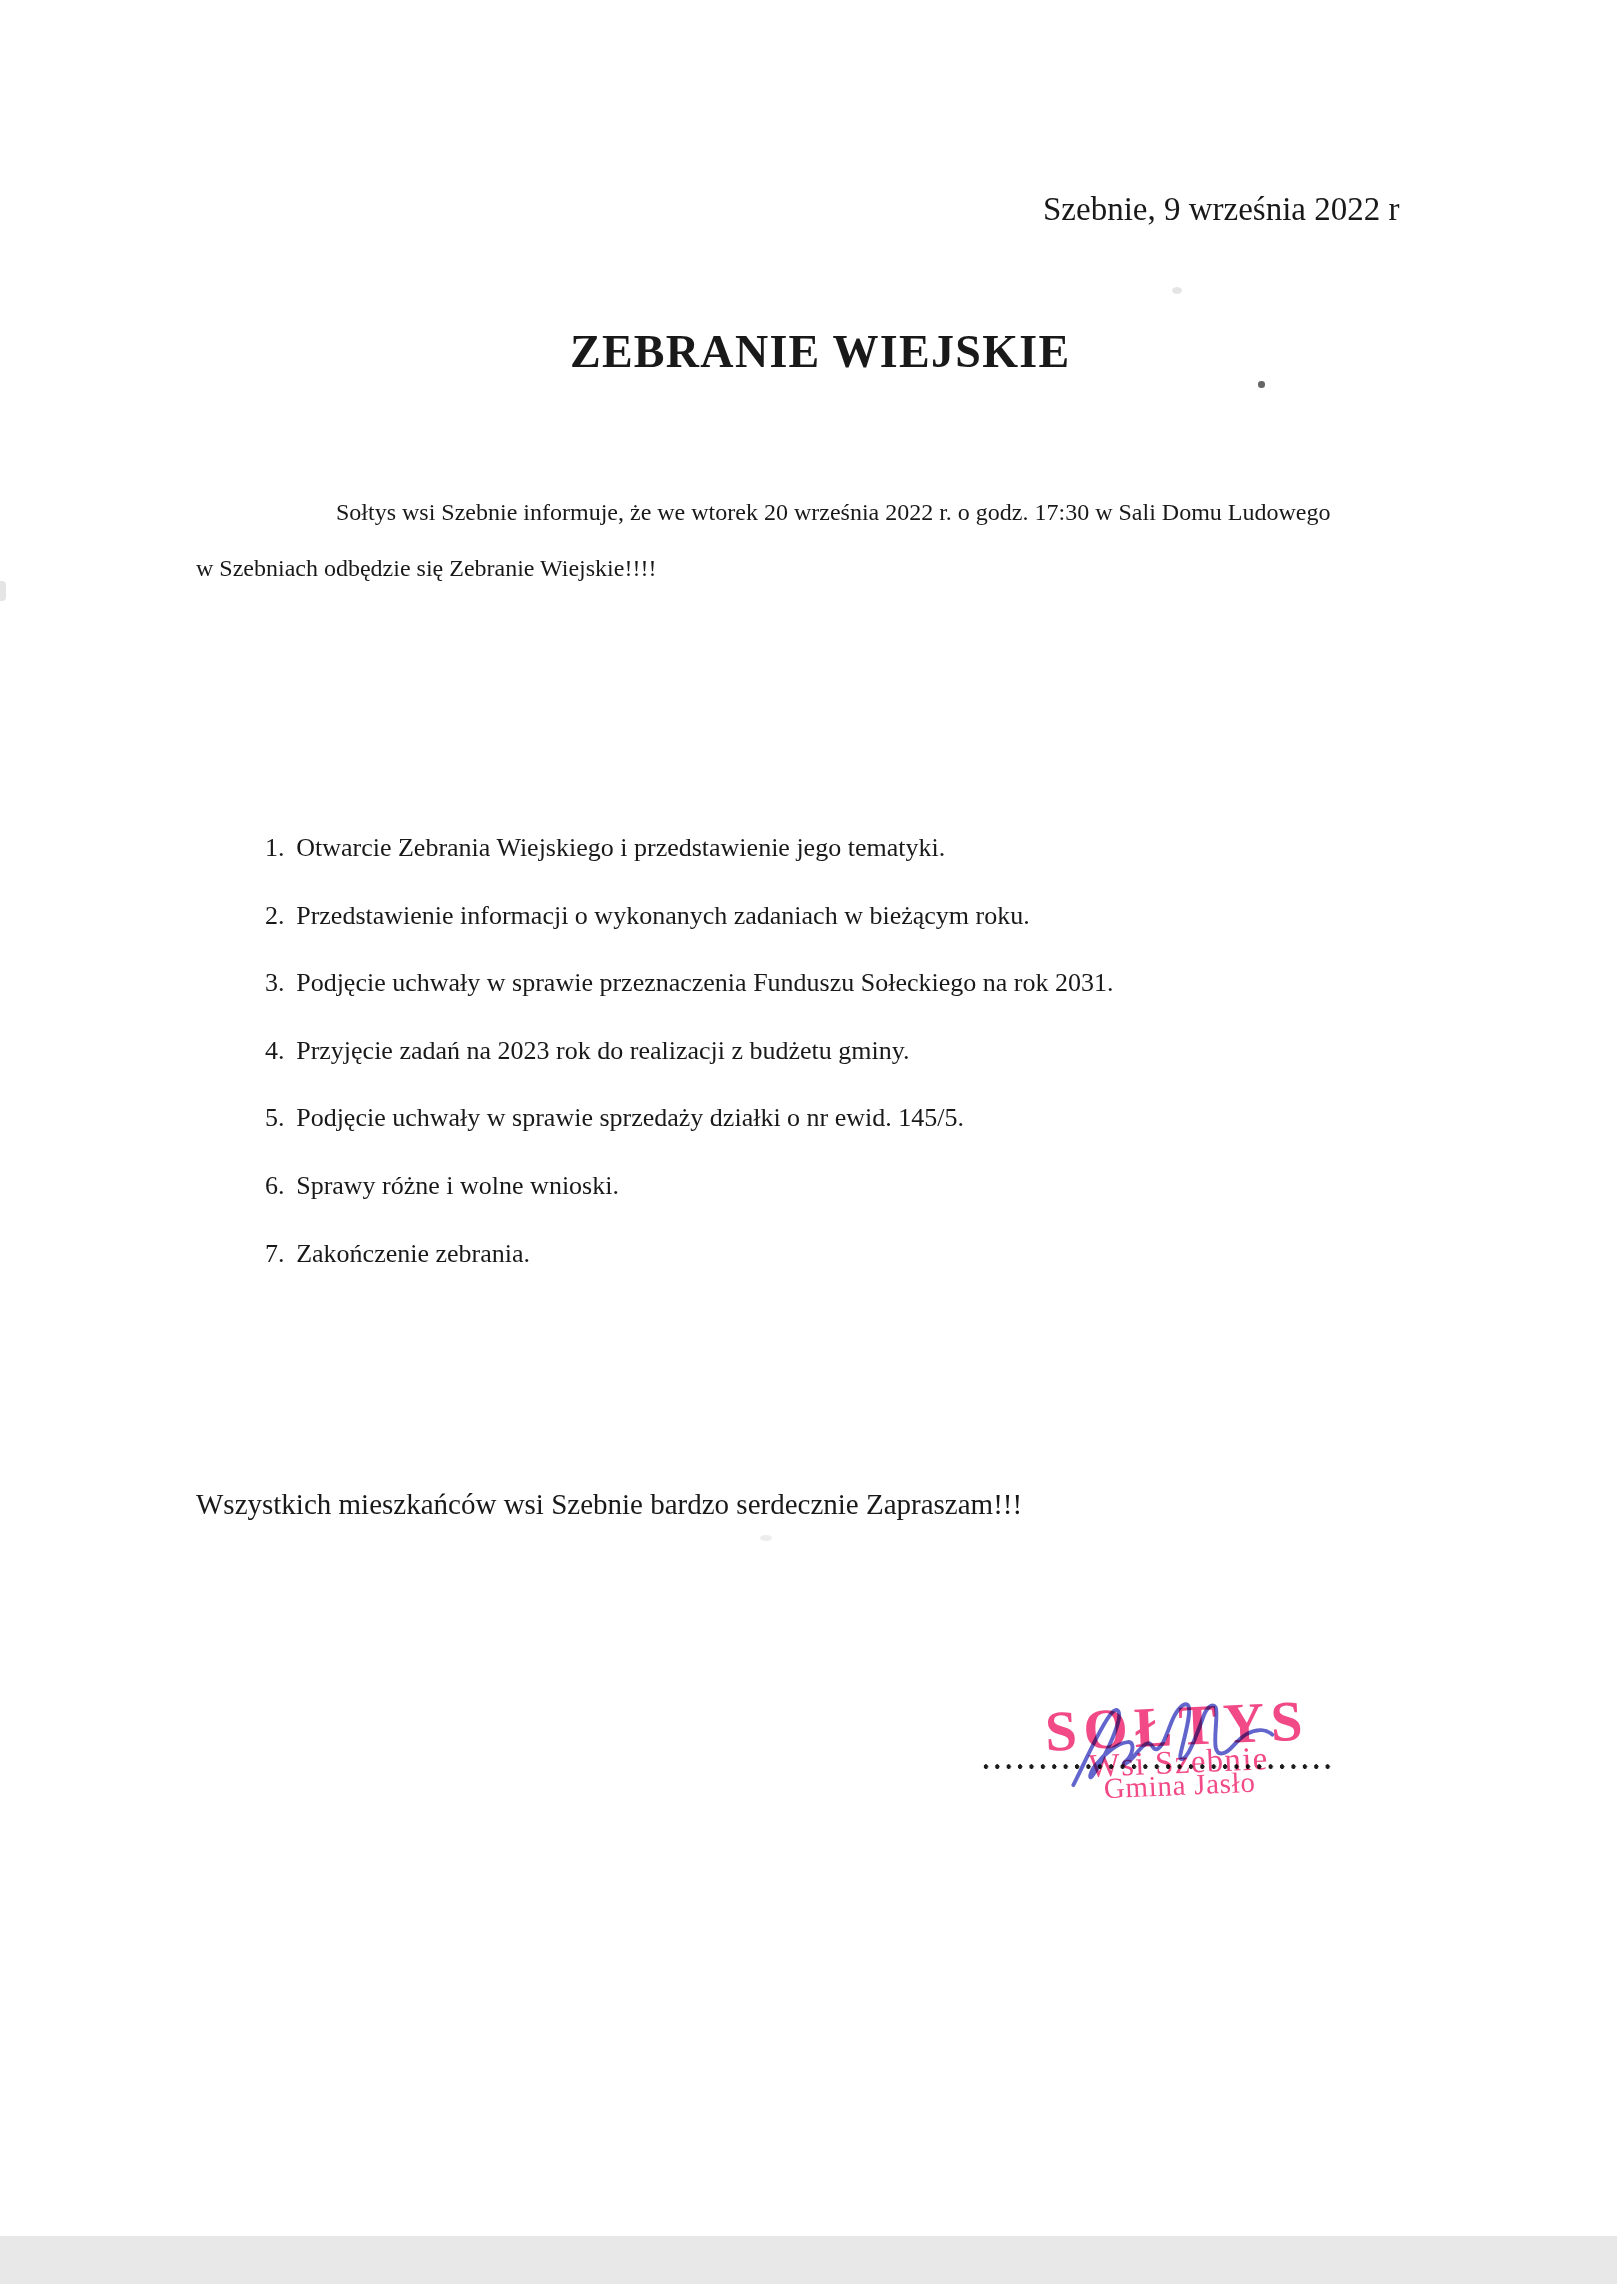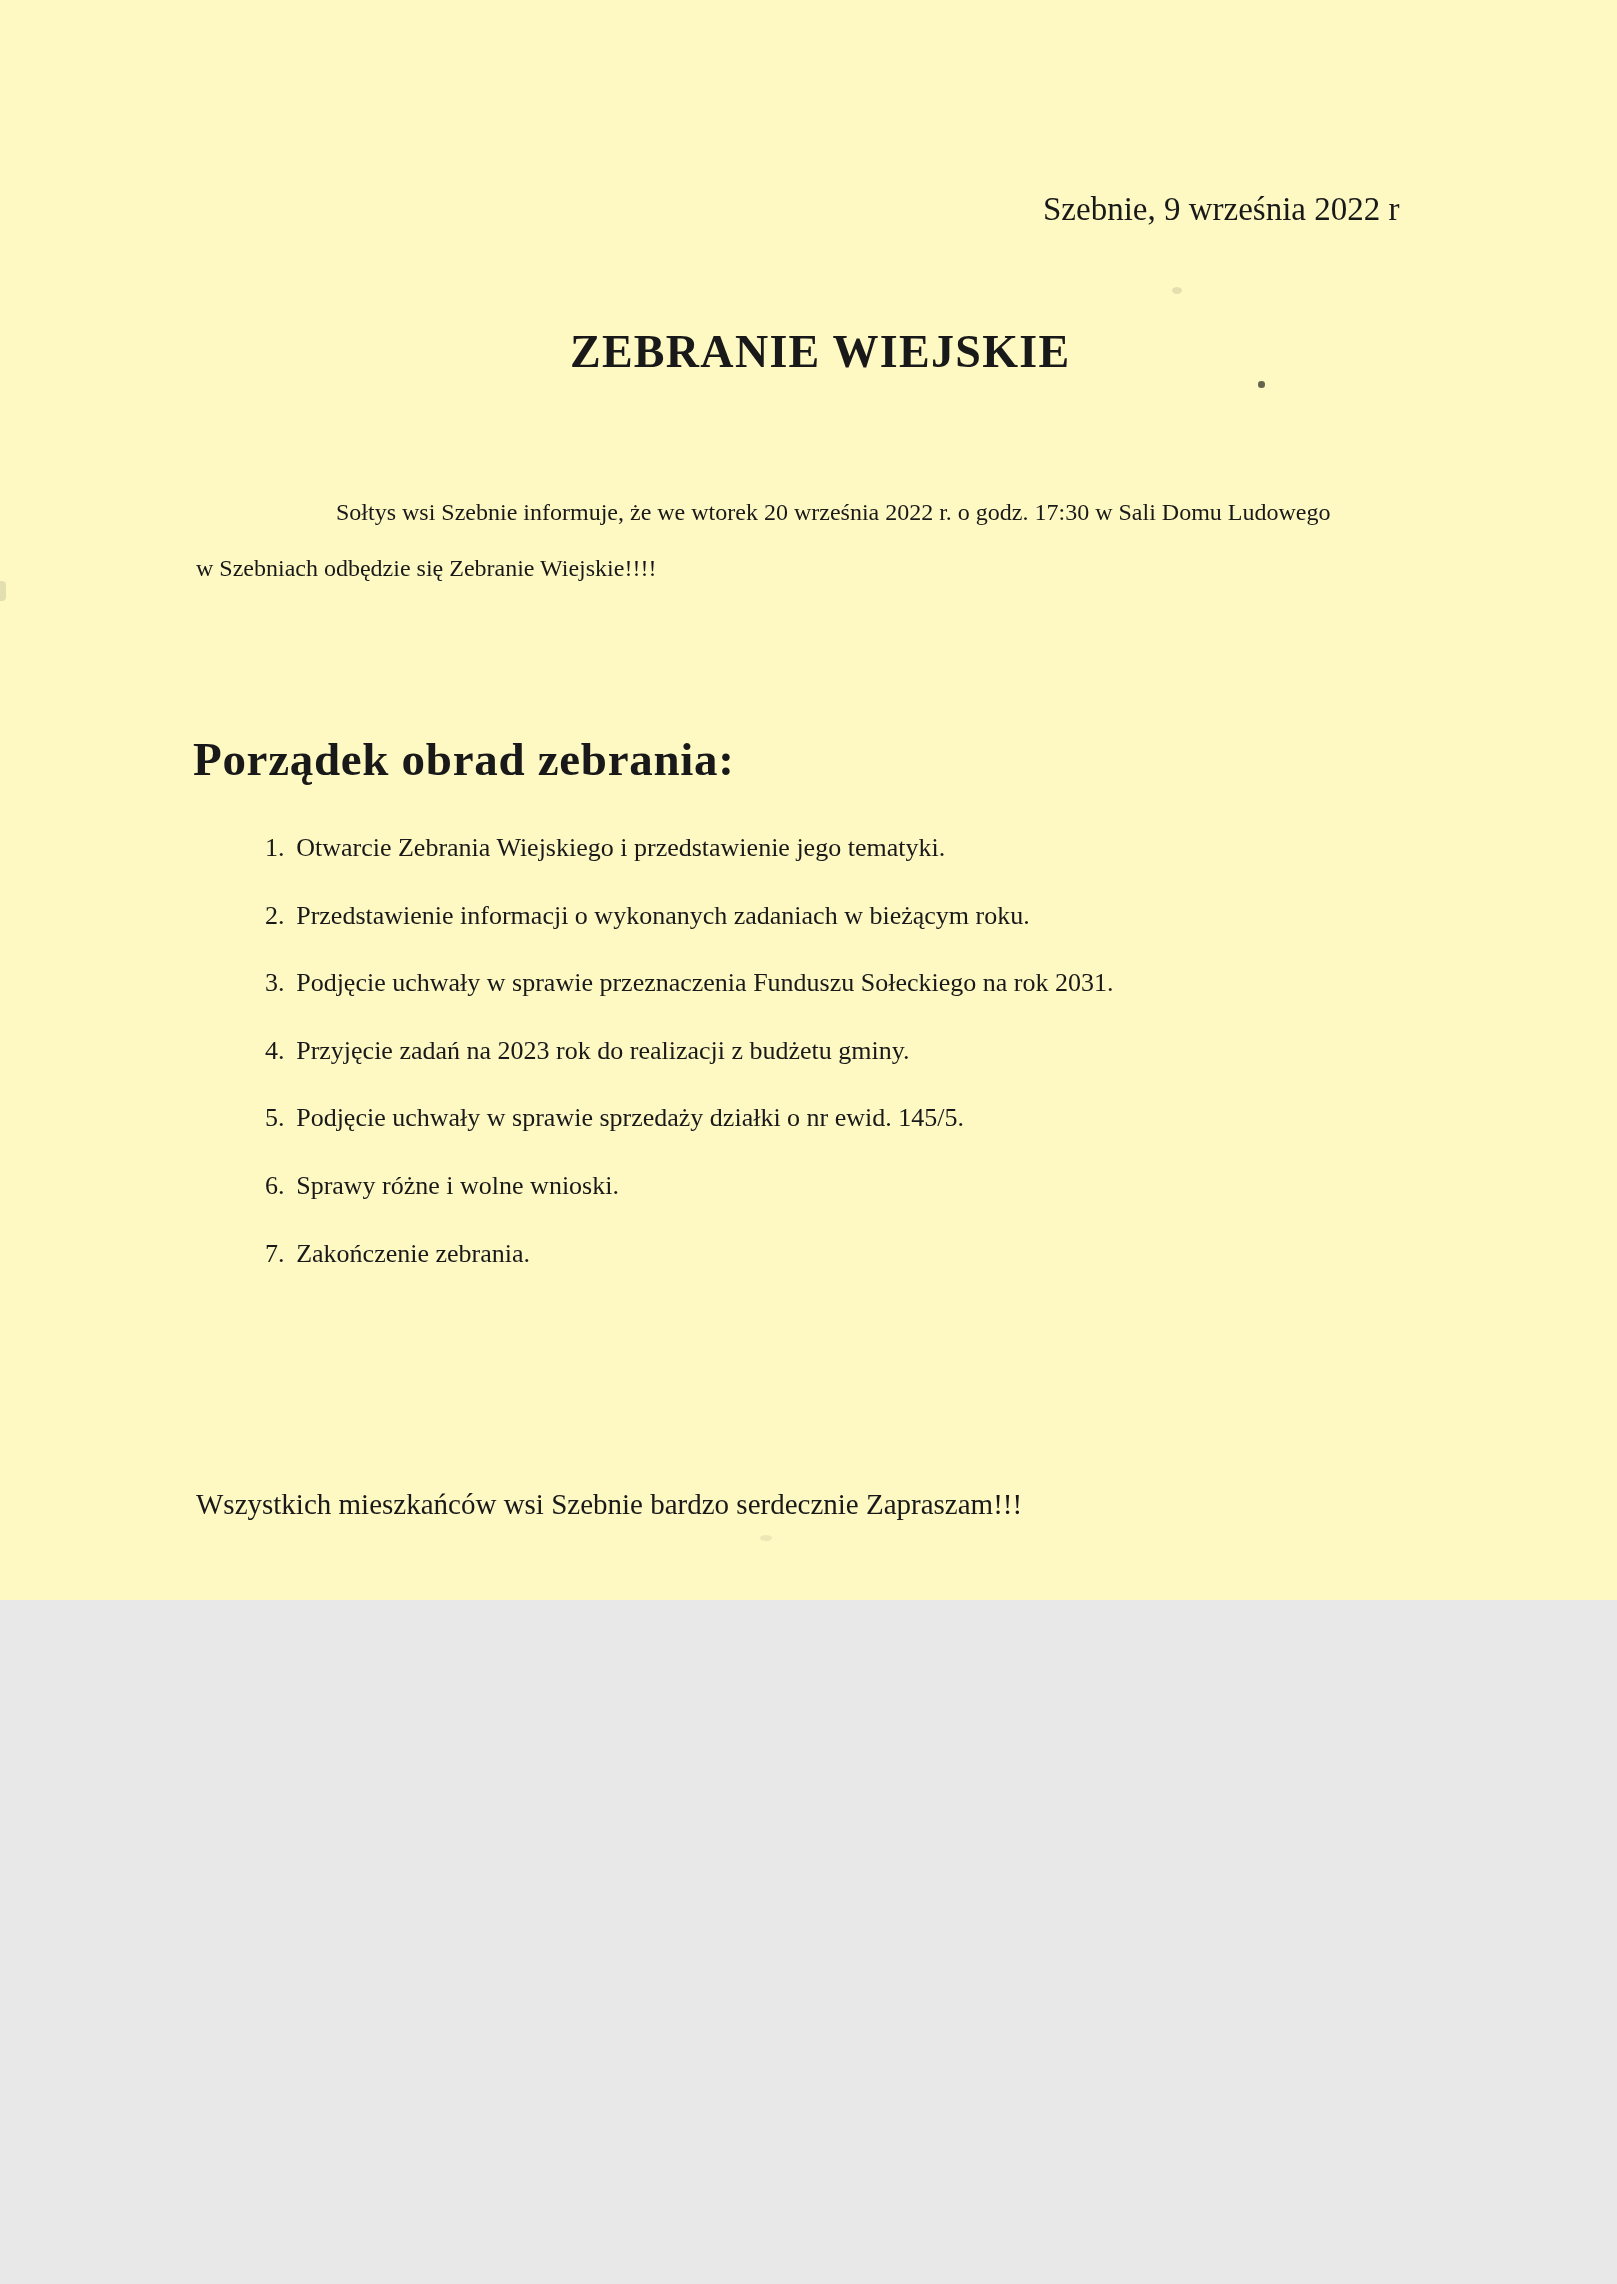--- a/index.html
+++ b/index.html
@@ -1,20 +1,20 @@
 <!DOCTYPE html>
 <html style="font-size:10.4px"><head>
 <meta charset="utf-8">
 <style>
   html, body { margin: 0; padding: 0; background: #e8e8e8; }
   .page {
     position: relative;
     width: 1617px;
-    height: 1600px;
-    background: #fef9c3;
+    height: 2236px;
+    background: #ffffff;
     color: #191919;
     font-family: "Liberation Serif", "DejaVu Serif", serif;
     overflow: hidden;
   }
   .date {
     position: absolute;
     top: 191px;
     left: 1043px;
     font-size: 33px;
     white-space: nowrap;
@@ -139,21 +139,20 @@
 <body>
 
 <div class="page">
 
   <div class="date">Szebnie, 9 września 2022 r</div>
 
   <h1 class="title">ZEBRANIE WIEJSKIE</h1>
 
   <p class="intro">Sołtys wsi Szebnie informuje, że we wtorek 20 września 2022 r. o godz. 17:30 w Sali Domu Ludowego w Szebniach odbędzie się Zebranie Wiejskie!!!!</p>
 
-  <h2 class="agenda-heading">Porządek obrad zebrania:</h2>
 
   <ol class="agenda">
     <li>Otwarcie Zebrania Wiejskiego i przedstawienie jego tematyki.</li>
     <li>Przedstawienie informacji o wykonanych zadaniach w bieżącym roku.</li>
     <li>Podjęcie uchwały w sprawie przeznaczenia Funduszu Sołeckiego na rok 2031.</li>
     <li>Przyjęcie zadań na 2023 rok do realizacji z budżetu gminy.</li>
     <li>Podjęcie uchwały w sprawie sprzedaży działki o nr ewid. 145/5.</li>
     <li>Sprawy różne i wolne wnioski.</li>
     <li>Zakończenie zebrania.</li>
   </ol>

